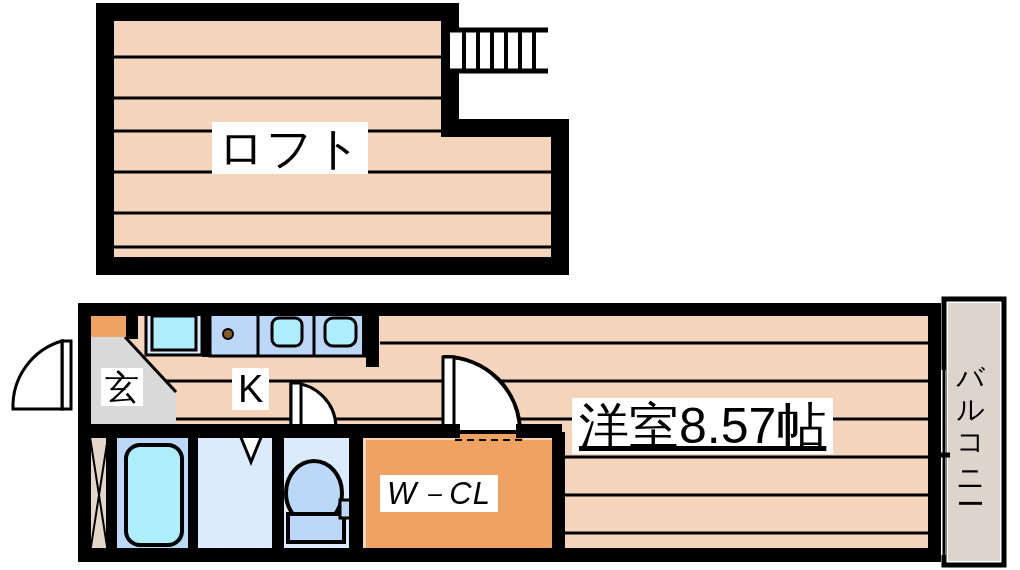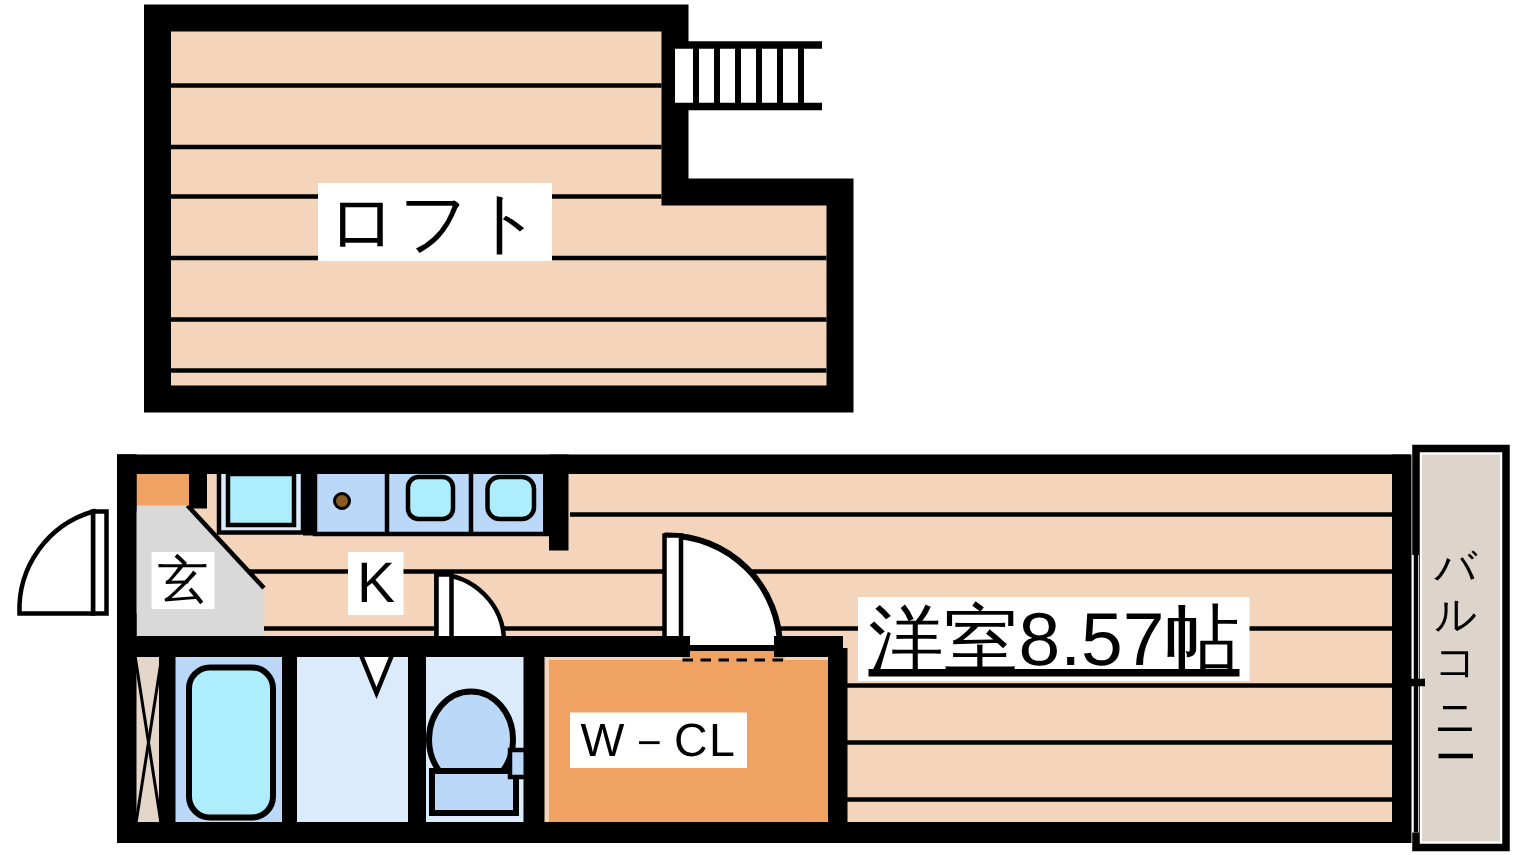--- a/index.html
+++ b/index.html
@@ -48,20 +48,21 @@
     top: 368px;
     font-size: 38px;
     padding: 2px 6px;
   }
   #label-wcl {
     left: 380px;
     top: 475px;
     font-size: 31px;
     padding: 3px 7px;
     letter-spacing: 1px;
+    font-style: italic;
   }
   #label-room {
     left: 572px;
     top: 398px;
     font-size: 50px;
     padding: 3px 7px;
     letter-spacing: 0px;
     text-decoration: underline;
   }
   #label-balcony {

